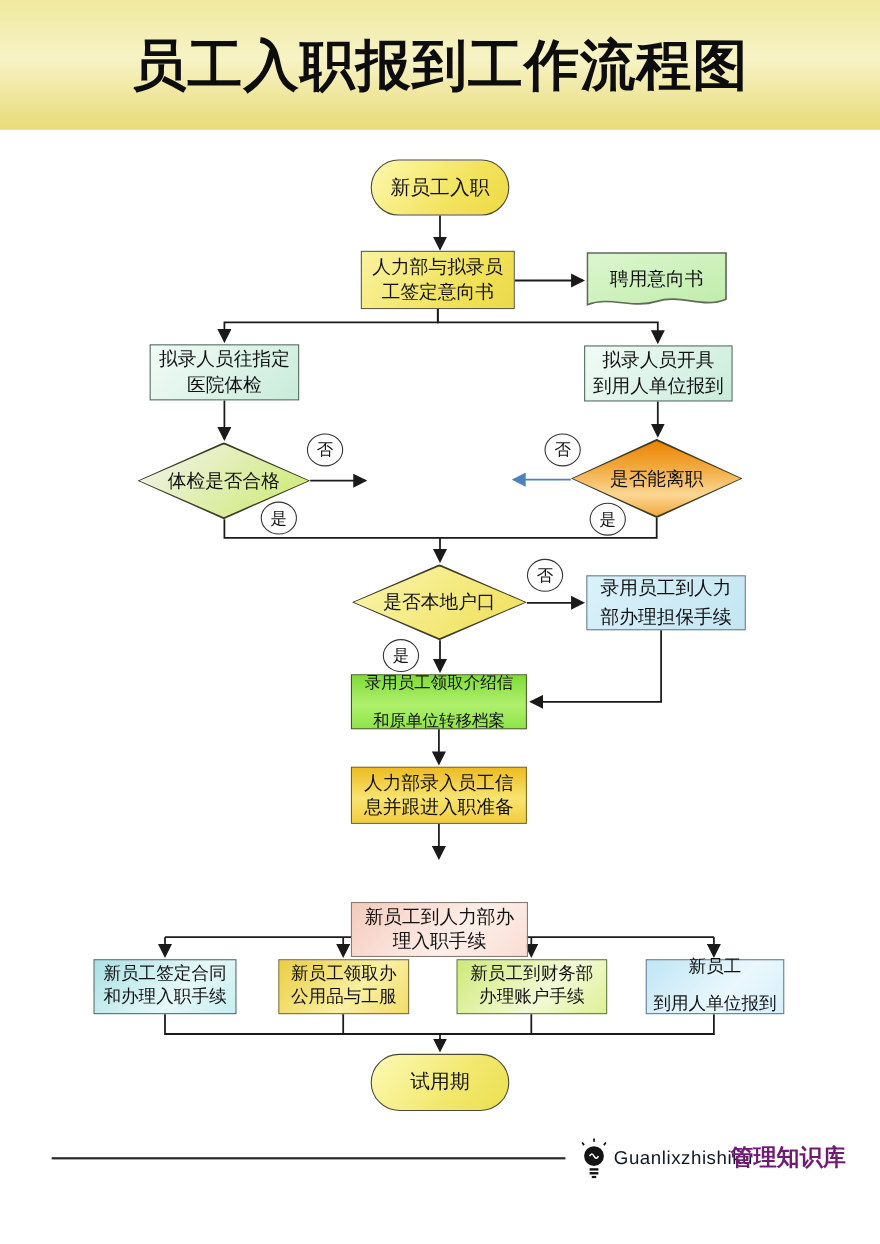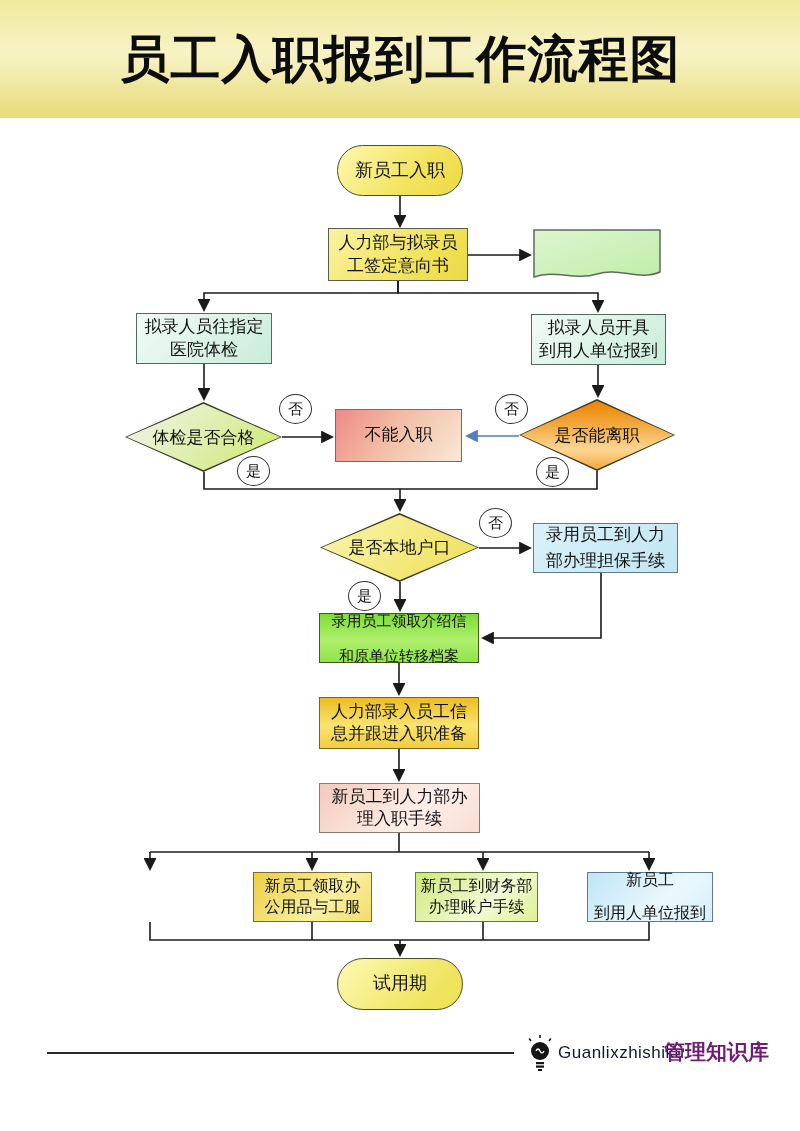--- a/index.html
+++ b/index.html
@@ -117,40 +117,38 @@
   <div class="docnode" style="left:533px;top:229px;width:128px;height:55px;">
     <svg width="128" height="55" viewBox="0 0 128 55">
       <defs>
         <linearGradient id="docG" x1="0" y1="0" x2="1" y2="1">
           <stop offset="0" stop-color="#dcf6cf"></stop>
           <stop offset="1" stop-color="#c0edaa"></stop>
         </linearGradient>
       </defs>
       <path d="M1,1 L127,1 L127,43 C106,52 86,38 64,45 C42,52 22,40 1,48 Z" fill="url(#docG)" stroke="#5f6a58" stroke-width="1.5"></path>
     </svg>
+    <div class="doc-label">聘用意向书</div>
   </div>
 
   <div class="node rect b-teal" style="left:136px;top:313px;width:136px;height:51px;">
     <span>拟录人员往指定</span>
     <span>医院体检</span>
   </div>
 
   <div class="node rect b-teal" style="left:531px;top:314px;width:135px;height:51px;">
     <span>拟录人员开具</span>
     <span>到用人单位报到</span>
   </div>
 
   <div class="diamond d-exam" style="left:125px;top:402px;width:157px;height:70px;">
     <div class="d-outer"></div>
     <div class="d-inner">体检是否合格</div>
   </div>
 
-  <div class="node rect b-cannot" style="left:335px;top:409px;width:127px;height:53px;">
-    <span>不能入职</span>
-  </div>
 
   <div class="diamond d-resign" style="left:519px;top:399px;width:156px;height:72px;">
     <div class="d-outer"></div>
     <div class="d-inner">是否能离职</div>
   </div>
 
   <div class="circ" style="left:279px;top:394px;">否</div>
   <div class="circ" style="left:237px;top:456px;">是</div>
   <div class="circ" style="left:495px;top:394px;">否</div>
   <div class="circ" style="left:536px;top:457px;">是</div>
@@ -170,30 +168,34 @@
   <div class="node rect b-intro" style="left:319px;top:613px;width:160px;height:50px;">
     <span>录用员工领取介绍信</span>
     <span>和原单位转移档案</span>
   </div>
 
   <div class="node rect b-record" style="left:319px;top:697px;width:160px;height:52px;">
     <span>人力部录入员工信</span>
     <span>息并跟进入职准备</span>
   </div>
 
-  <div class="node rect b-onboard" style="left:319px;top:783px;width:161px;height:50px;">
+  <div class="node rect b-onboard" style="left:319px;top:820px;width:161px;height:50px;">
     <span>新员工到人力部办</span>
     <span>理入职手续</span>
   </div>
 
+  <div class="node rect b-contract" style="left:85px;top:872px;width:130px;height:50px;">
+    <span>新员工签定合同</span>
+    <span>和办理入职手续</span>
+  </div>
   <div class="node rect b-supplies" style="left:253px;top:872px;width:119px;height:50px;">
     <span>新员工领取办</span>
     <span>公用品与工服</span>
   </div>
-  <div class="node rect b-finance" style="left:415px;top:872px;width:123px;height:50px;">
+  <div class="node rect b-finance" style="left:415px;top:872px;width:137px;height:50px;">
     <span>新员工到财务部</span>
     <span>办理账户手续</span>
   </div>
   <div class="node rect b-report" style="left:587px;top:872px;width:126px;height:50px;">
     <span>新员工</span>
     <span>到用人单位报到</span>
   </div>
 
   <div class="node capsule c-probation" style="left:337px;top:958px;width:126px;height:52px;">
     <span>试用期</span>

